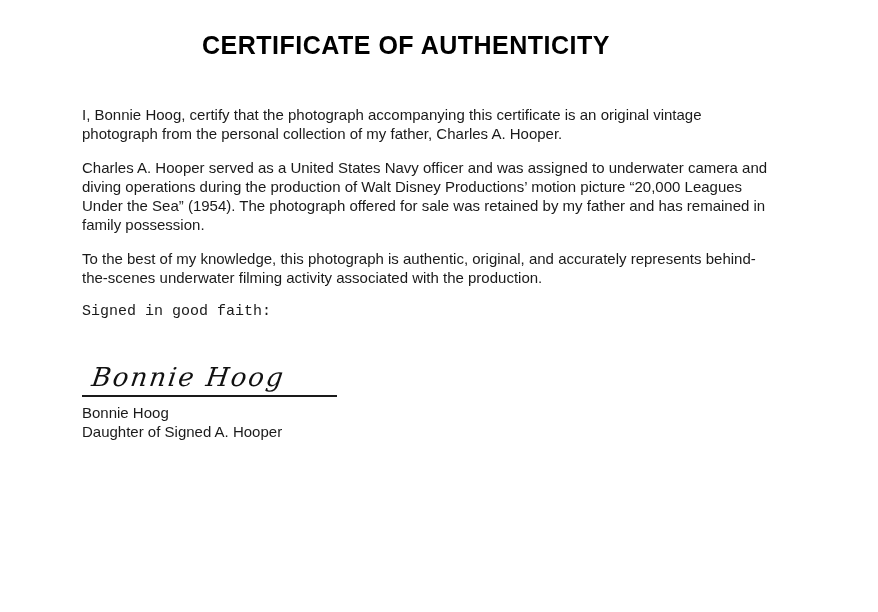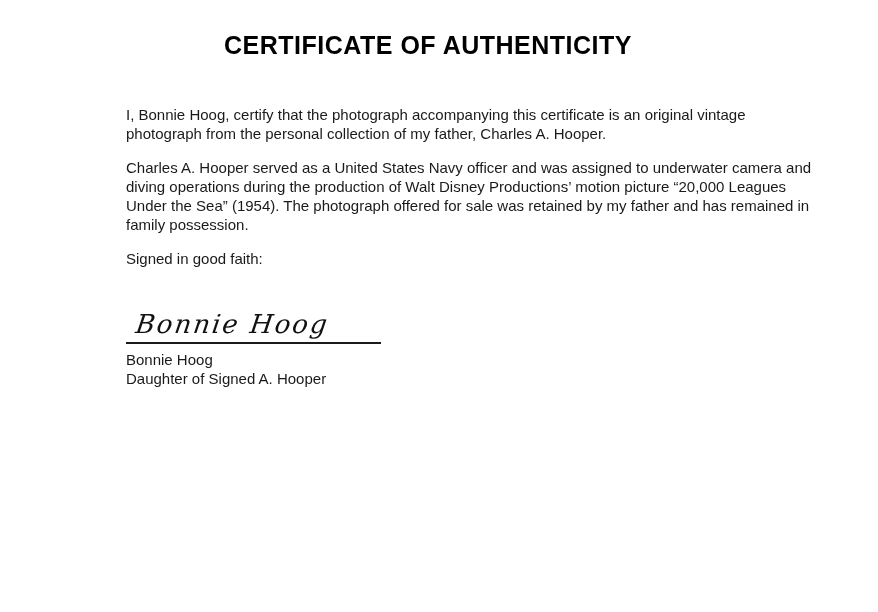--- a/index.html
+++ b/index.html
@@ -9,21 +9,20 @@
   }
   .page {
     position: relative;
     width: 812px;
     height: 612px;
     background: #ffffff;
     font-family: "Liberation Sans", sans-serif;
     color: #1a1a1a;
     overflow: hidden;
     box-sizing: border-box;
-    padding-left: 44px;
   }
   .title {
     margin: 0;
     padding-top: 32px;
     text-align: center;
     font-size: 25px;
     line-height: 27px;
     font-weight: bold;
     letter-spacing: 0.5px;
     color: #000000;
@@ -32,20 +31,21 @@
     padding: 46px 0 0 82px;
     width: 706px;
     font-size: 15px;
     line-height: 19px;
   }
   .content p {
     margin: 0 8px 15px 0;
   }
   .signoff {
     margin: 0;
+    font-family: Liberation Mono, monospace;
   }
   .signature-block {
     margin-top: 41px;
   }
   .signature-script {
     display: inline-block;
     margin-left: 10px;
     font-family: "DejaVu Serif", serif;
     font-style: italic;
     font-size: 26px;
@@ -72,20 +72,21 @@
 <div class="page">
 
   <h1 class="title">CERTIFICATE OF AUTHENTICITY</h1>
 
   <div class="content">
 
     <p>I, Bonnie Hoog, certify that the photograph accompanying this certificate is an original vintage photograph from the personal collection of my father, Charles A. Hooper.</p>
 
     <p>Charles A. Hooper served as a United States Navy officer and was assigned to underwater camera and diving operations during the production of Walt Disney Productions’ motion picture “20,000 Leagues Under the Sea” (1954). The photograph offered for sale was retained by my father and has remained in family possession.</p>
 
+    <p>To the best of my knowledge, this photograph is authentic, original, and accurately represents behind-the-scenes underwater filming activity associated with the production.</p>
 
 
     <p class="signoff">Signed in good faith:</p>
 
     <div class="signature-block">
       <span class="signature-script">Bonnie Hoog</span>
       <div class="signature-line"></div>
       <div class="signature-name">Bonnie Hoog</div>
       <div class="signature-relation">Daughter of Signed A. Hooper</div>
     </div>

